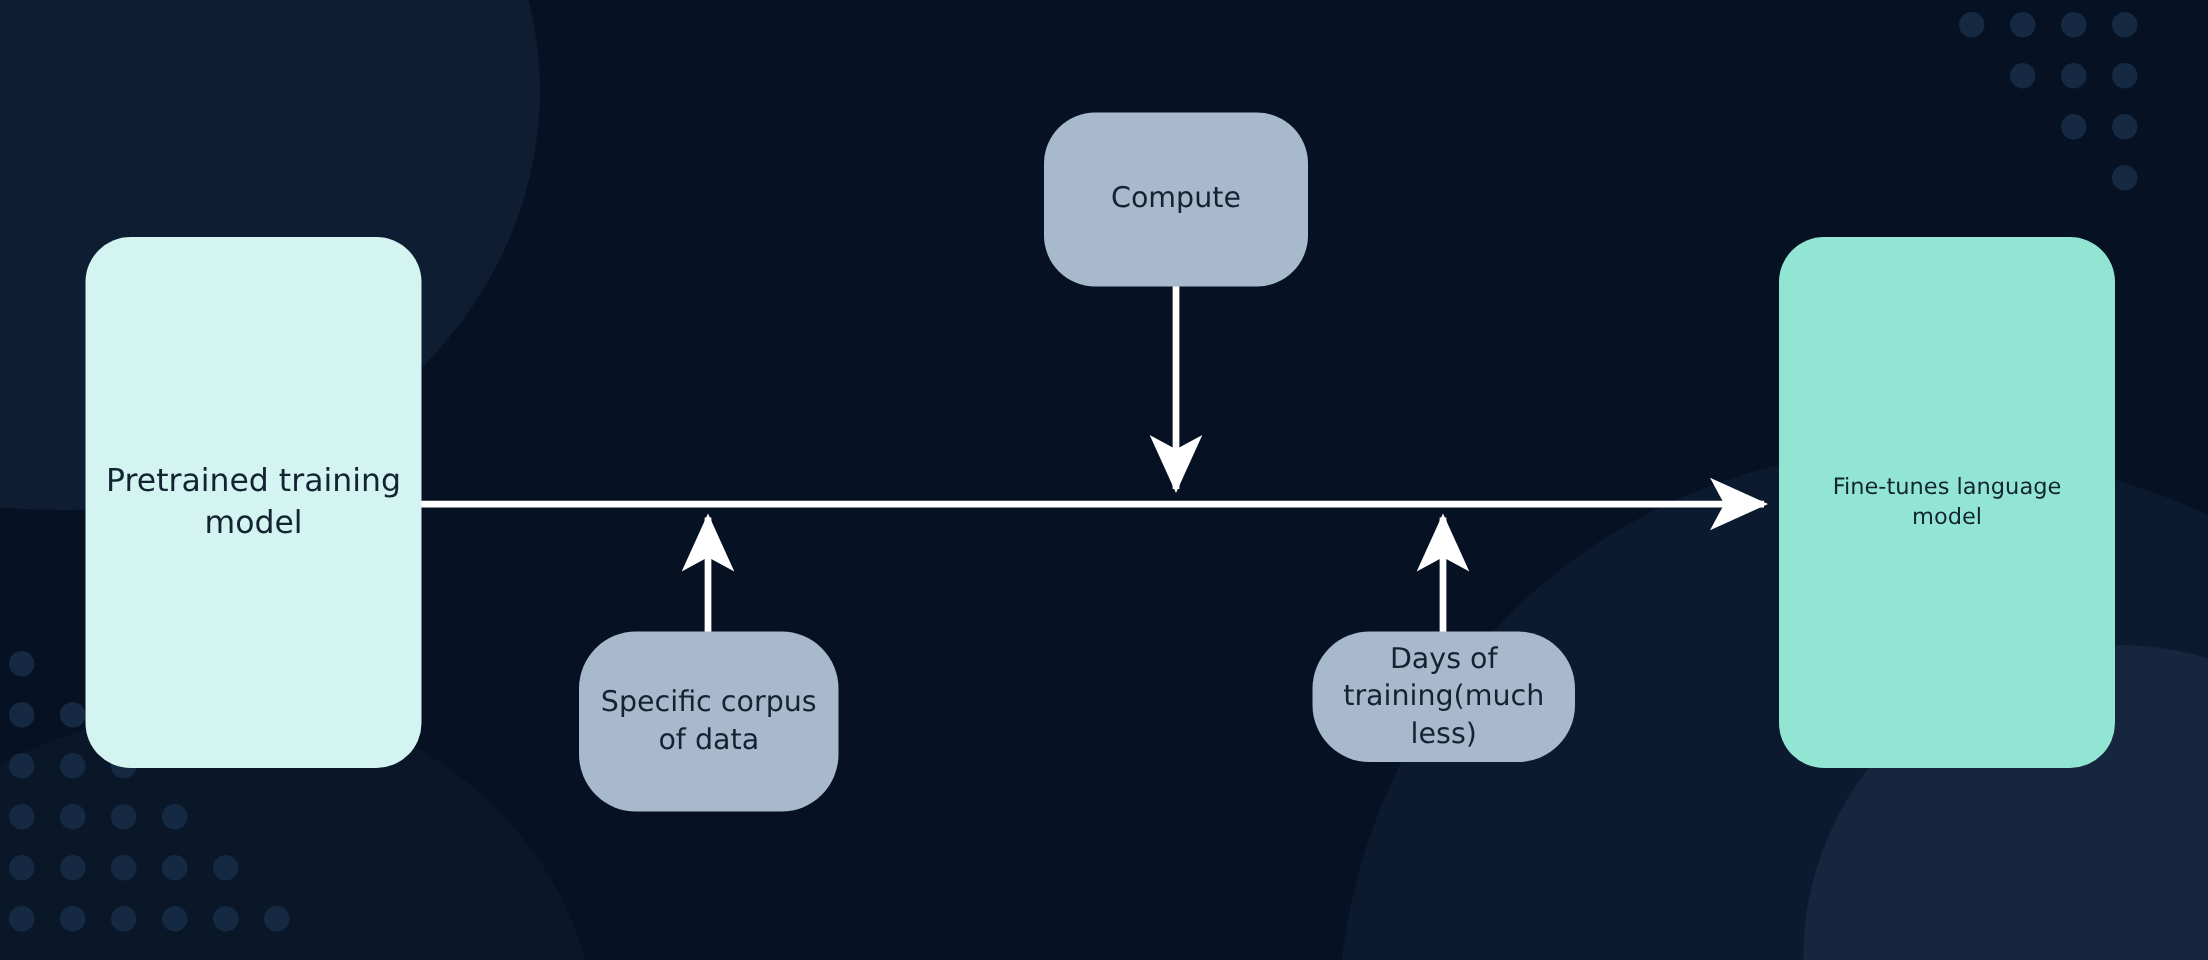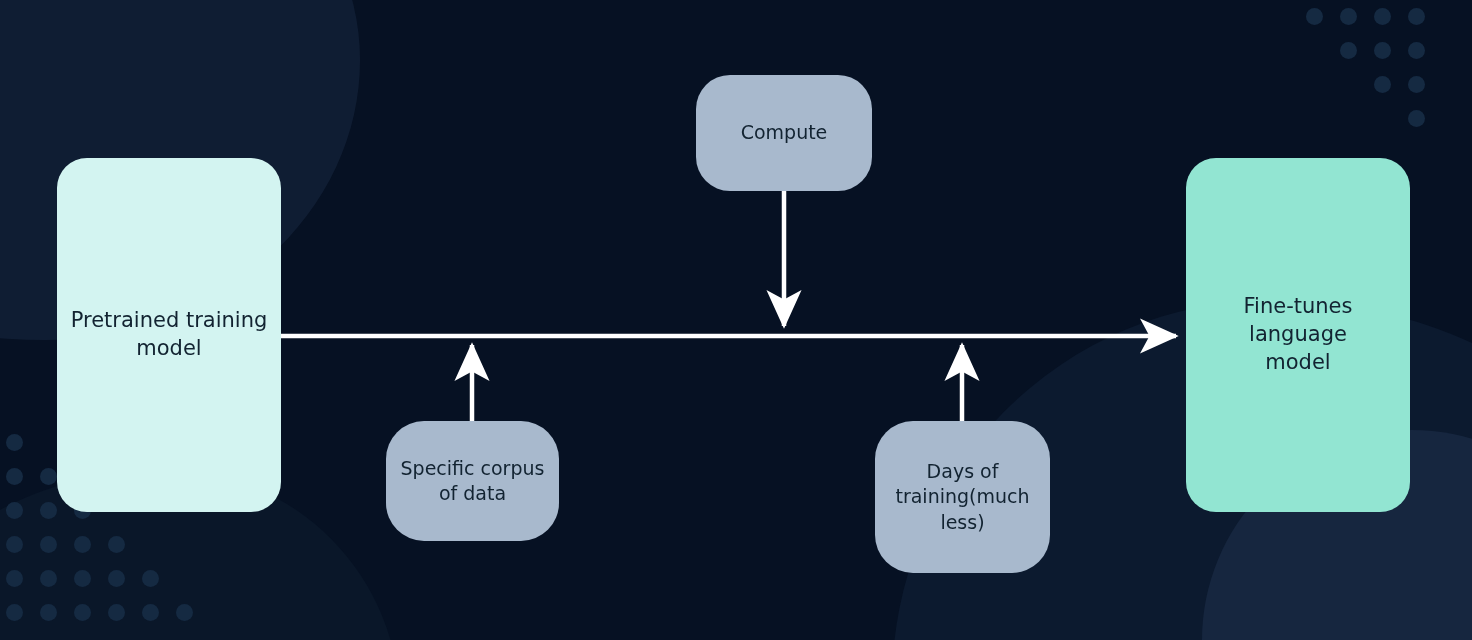--- a/index.html
+++ b/index.html
@@ -99,21 +99,21 @@
     border-radius: 30px;
     font-size: 21px;
   }
   .node-finetuned {
     left: 1186px;
     top: 158px;
     width: 224px;
     height: 354px;
     background: #92e5d2;
     border-radius: 30px;
-    font-size: 21px;
+    font-size: 15px;
   }
   .node-compute {
     left: 696px;
     top: 75px;
     width: 176px;
     height: 116px;
     background: #a8b9cd;
     border-radius: 34px;
     font-size: 19px;
   }
@@ -123,21 +123,21 @@
     width: 173px;
     height: 120px;
     background: #a8b9cd;
     border-radius: 38px;
     font-size: 19px;
   }
   .node-days {
     left: 875px;
     top: 421px;
     width: 175px;
-    height: 152px;
+    height: 87px;
     background: #a8b9cd;
     border-radius: 38px;
     font-size: 19px;
   }
 
   
   .edges {
     position: absolute;
     inset: 0;
   }

